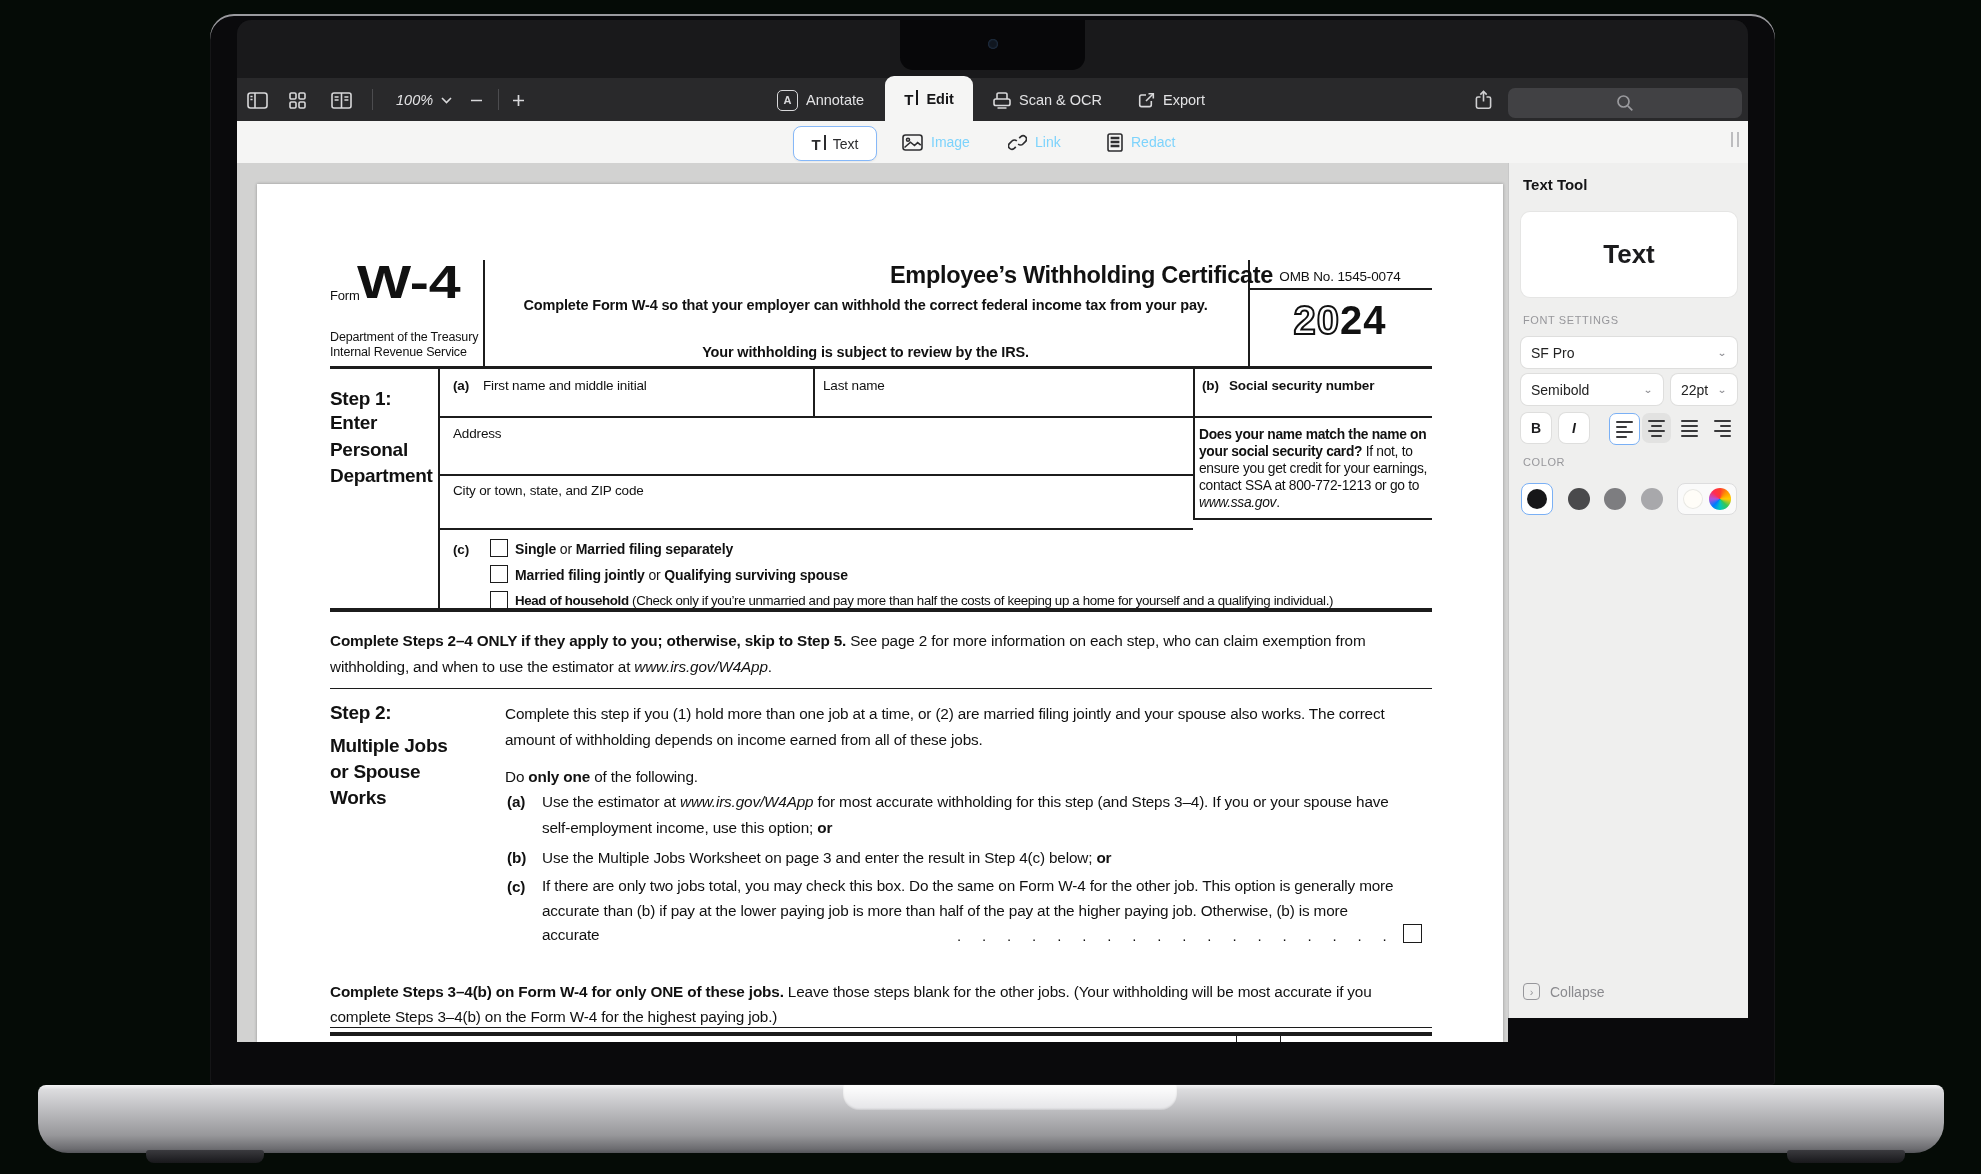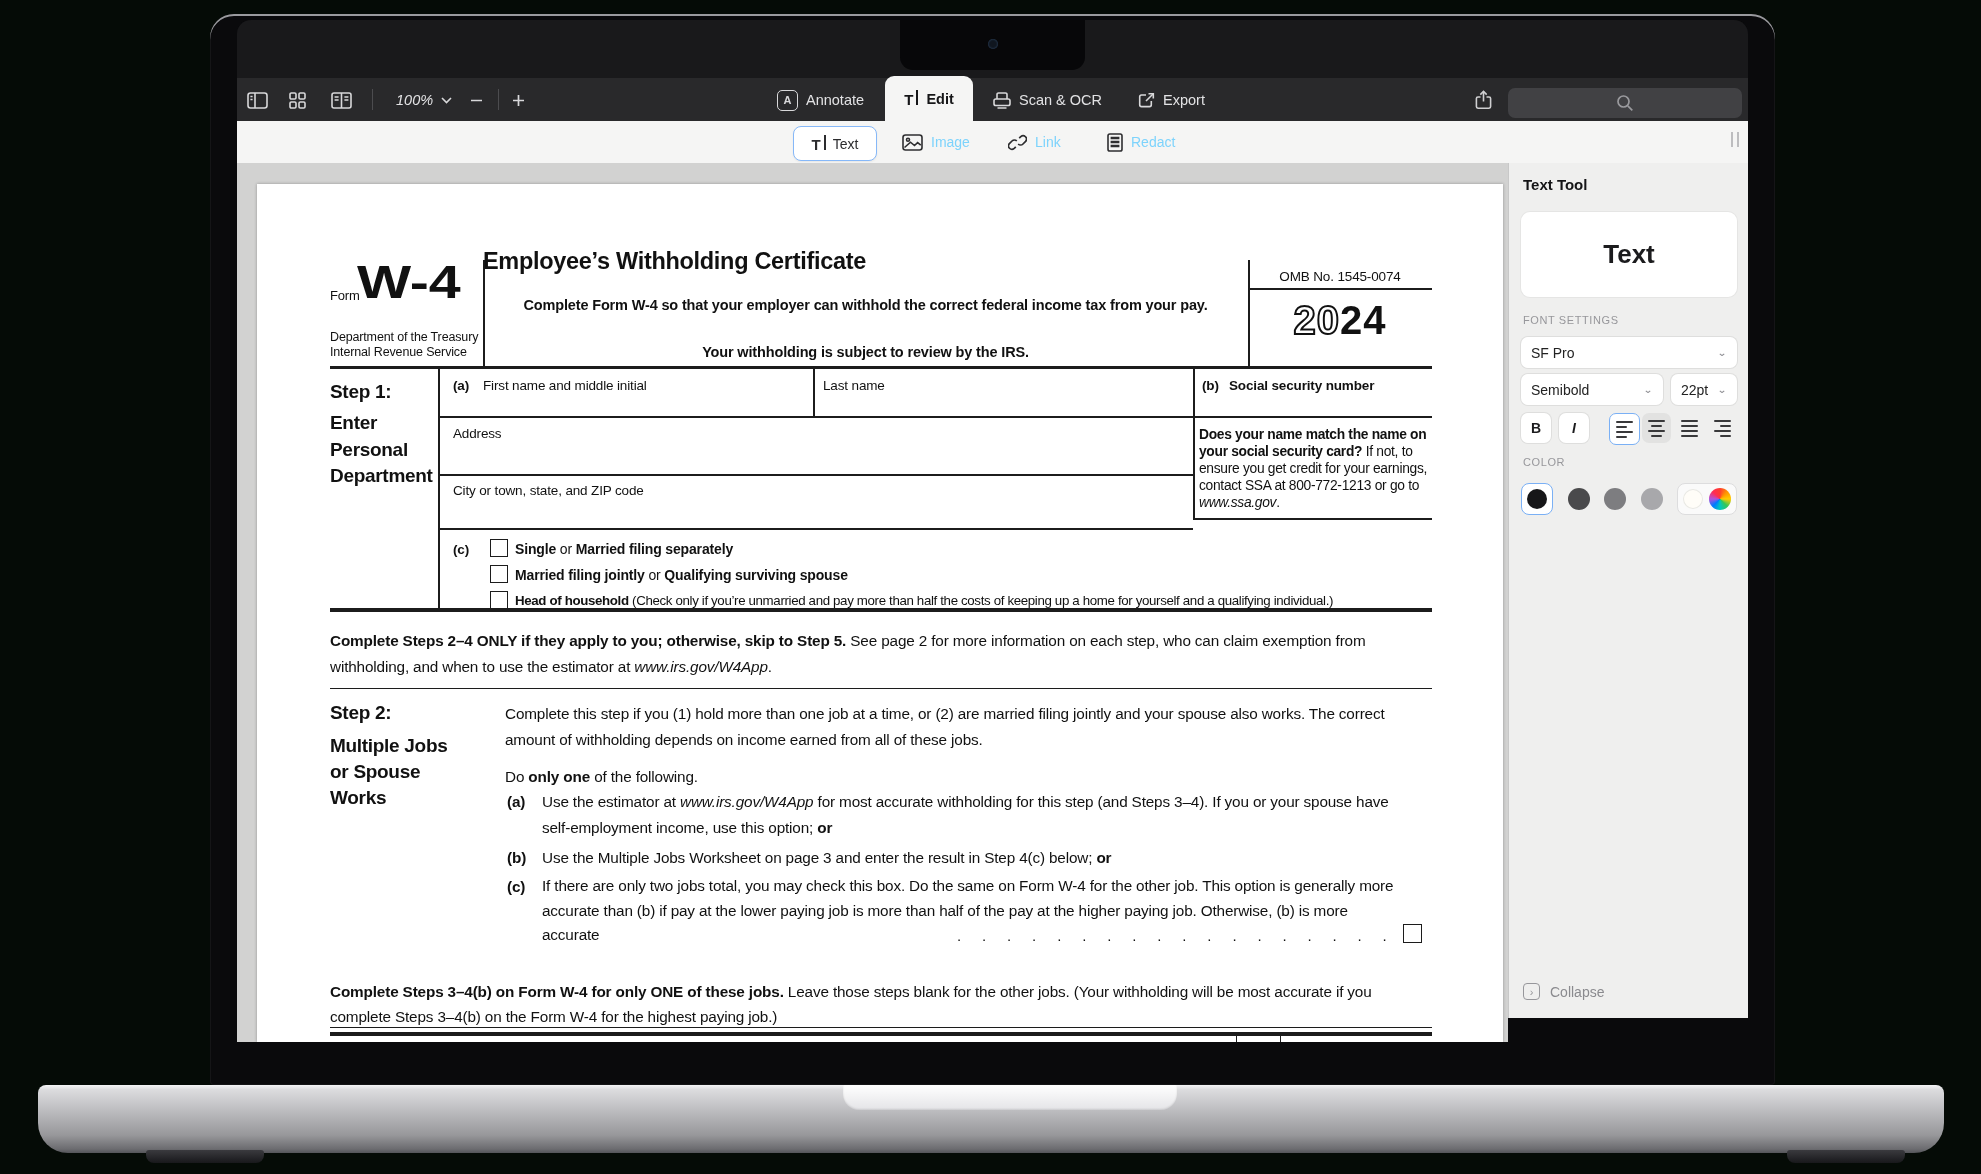--- a/index.html
+++ b/index.html
@@ -243,29 +243,29 @@
       <div class="abs hl" style="left:936px;top:182px;width:1.5px;height:152px;"></div>
       <div class="abs hl" style="left:979px;top:848px;width:1px;height:10px;"></div>
       <div class="abs hl" style="left:1023px;top:848px;width:1px;height:10px;"></div>
 
       <div class="abs" style="left:73px;top:104px;font-size:13px;">Form</div>
       <div class="abs" style="left:100px;top:70px;font-size:47px;font-weight:700;transform:scale(1.22,1);transform-origin:left top;">W-4</div>
       <div class="abs" style="left:73px;top:146px;font-size:12.5px;line-height:14.5px;">
         <div>Department of the Treasury</div>
           <div>Internal Revenue Service</div>
       </div>
-      <div class="abs" style="left:226px;top:64px;width:790px;text-align:left;font-size:23.5px;font-weight:700;letter-spacing:-0.3px;">Employee’s Withholding Certificate</div>
+      <div class="abs" style="left:226px;top:78px;width:790px;text-align:right;font-size:23.5px;font-weight:700;letter-spacing:-0.3px;">Employee’s Withholding Certificate</div>
       <div class="abs fb" style="left:226px;top:113px;width:765px;text-align:center;font-size:14.5px;">Complete Form W-4 so that your employer can withhold the correct federal income tax from your pay.</div>
       <div class="abs fb" style="left:226px;top:160px;width:765px;text-align:center;font-size:14.5px;">Your withholding is subject to review by the IRS.</div>
       <div class="abs" style="left:991px;top:85px;width:184px;text-align:center;font-size:13.5px;">OMB No. 1545-0074</div>
       <div class="abs year" style="left:991px;top:114px;width:184px;text-align:center;">
         <span class="out">20</span><span>24</span>
       </div>
 
-      <div class="abs steplbl" style="left:73px;top:197px;">Step 1:</div>
+      <div class="abs steplbl" style="left:73px;top:204px;">Step 1:</div>
       <div class="abs steplbl" style="left:73px;top:228px;">Enter</div>
       <div class="abs steplbl" style="left:73px;top:255px;">Personal</div>
       <div class="abs steplbl" style="left:73px;top:281px;">Department</div>
 
       <div class="abs f13 fb" style="left:196px;top:194px;">(a)</div>
       <div class="abs f13" style="left:226px;top:194px;">First name and middle initial</div>
       <div class="abs f13" style="left:566px;top:194px;">Last name</div>
       <div class="abs f13 fb" style="left:945px;top:194px;">(b)</div>
       <div class="abs f13 fb" style="left:972px;top:194px;">Social security number</div>
       <div class="abs f13" style="left:196px;top:242px;">Address</div>

